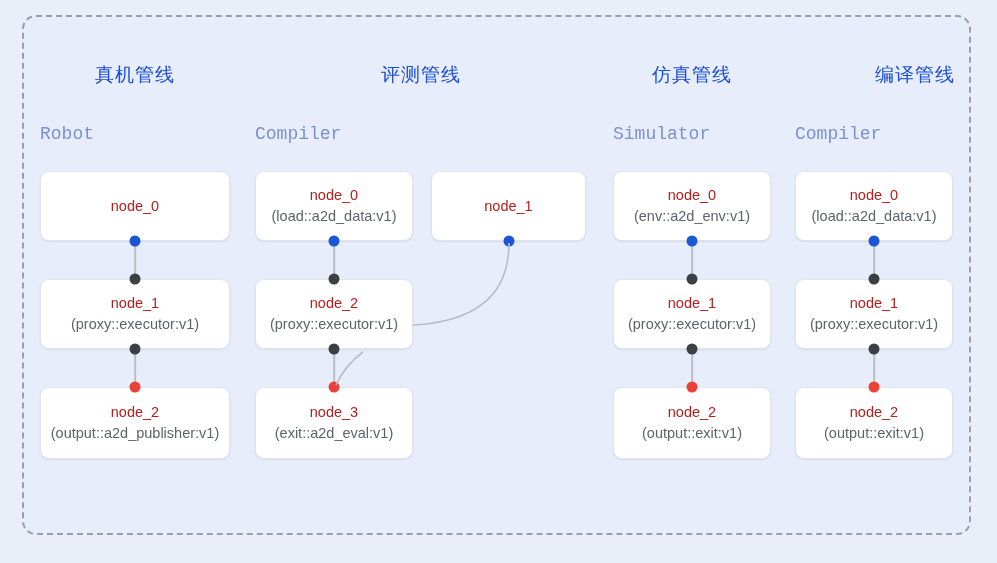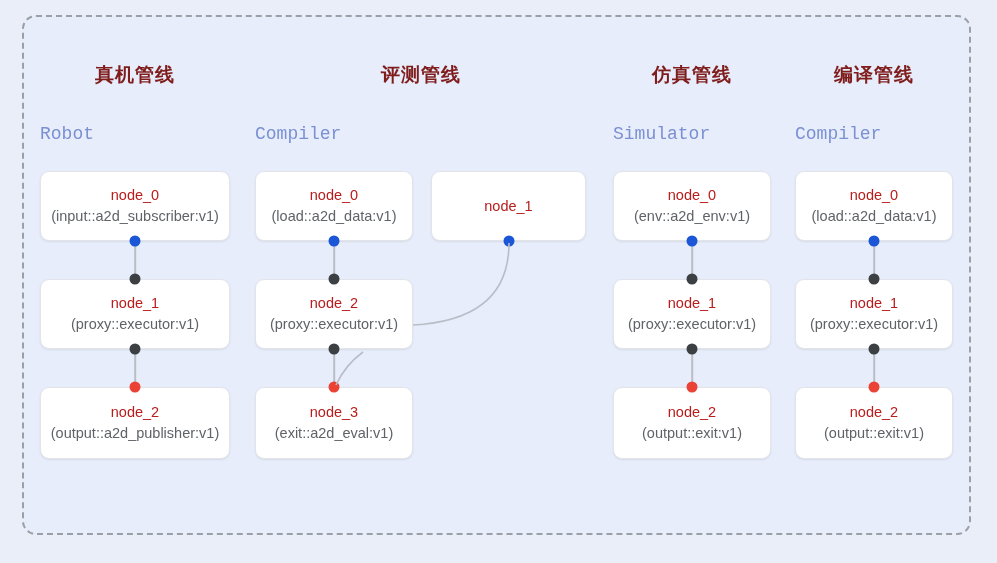--- a/index.html
+++ b/index.html
@@ -32,22 +32,22 @@
     background: #e7edfa;
   }
   .pipeline-col {
     position: absolute;
     top: 0;
   }
   .col-title-cn {
     position: absolute;
     text-align: center;
     font-size: 19px;
-    font-weight: bold;
-    color: #7f1d1d;
+    font-weight: normal;
+    color: #1d4ed8;
     letter-spacing: 1px;
     white-space: nowrap;
   }
   .col-title-en {
     position: absolute;
     text-align: left;
     font-size: 18px;
     color: #7a90d2;
     white-space: nowrap;
     font-family: Liberation Mono, monospace;
@@ -107,21 +107,20 @@
 <div id="canvas">
 
   <div class="dashed-frame"></div>
 
   <div class="pipeline-col">
     <div class="col-title-cn" style="left:40px; top:62px; width:190px;">真机管线</div>
     <div class="col-title-en" style="left:40px; top:124px; width:190px;">Robot</div>
 
     <div class="node-box" style="left:40px; top:171px; width:190px; height:70px;">
       <div class="node-name">node_0</div>
-      <div class="node-type">(input::a2d_subscriber:v1)</div>
     </div>
 
     <div class="node-box" style="left:40px; top:279px; width:190px; height:70px;">
       <div class="node-name">node_1</div>
       <div class="node-type">(proxy::executor:v1)</div>
     </div>
 
     <div class="node-box" style="left:40px; top:387px; width:190px; height:72px;">
       <div class="node-name">node_2</div>
       <div class="node-type">(output::a2d_publisher:v1)</div>
@@ -191,21 +190,21 @@
     <div class="edge-line" style="left:692px; top:241px; height:38px;"></div>
     <div class="edge-line" style="left:692px; top:349px; height:38px;"></div>
 
     <div class="port port-blue" style="left:692px; top:241px;"></div>
     <div class="port port-dark" style="left:692px; top:279px;"></div>
     <div class="port port-dark" style="left:692px; top:349px;"></div>
     <div class="port port-red" style="left:692px; top:387px;"></div>
   </div>
 
   <div class="pipeline-col">
-    <div class="col-title-cn" style="left:795px; top:62px; width:158px;">编译管线</div>
+    <div class="col-title-cn" style="left:836px; top:62px; width:158px;">编译管线</div>
     <div class="col-title-en" style="left:795px; top:124px; width:158px;">Compiler</div>
 
     <div class="node-box" style="left:795px; top:171px; width:158px; height:70px;">
       <div class="node-name">node_0</div>
       <div class="node-type">(load::a2d_data:v1)</div>
     </div>
 
     <div class="node-box" style="left:795px; top:279px; width:158px; height:70px;">
       <div class="node-name">node_1</div>
       <div class="node-type">(proxy::executor:v1)</div>

